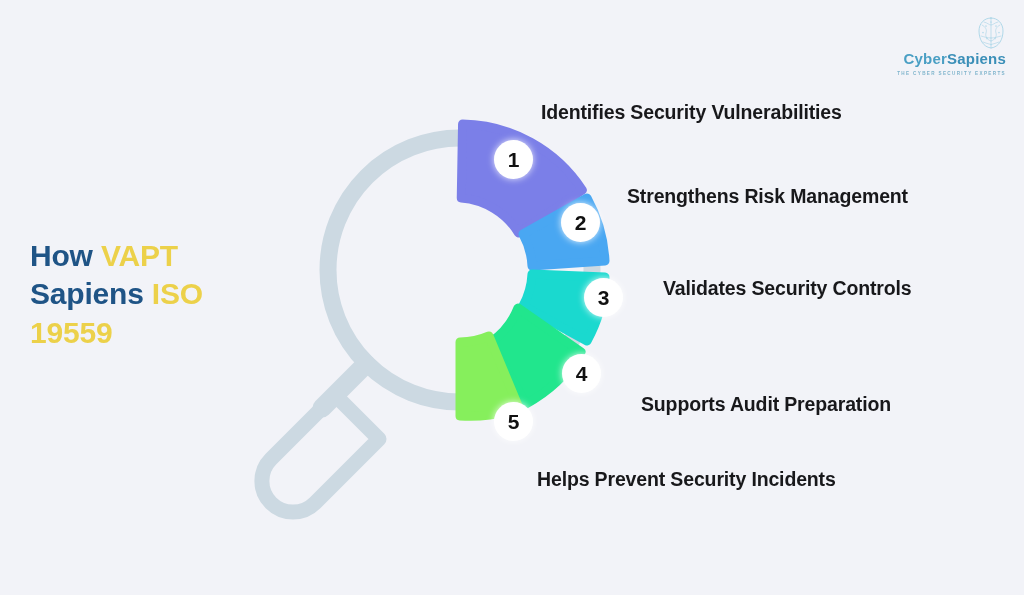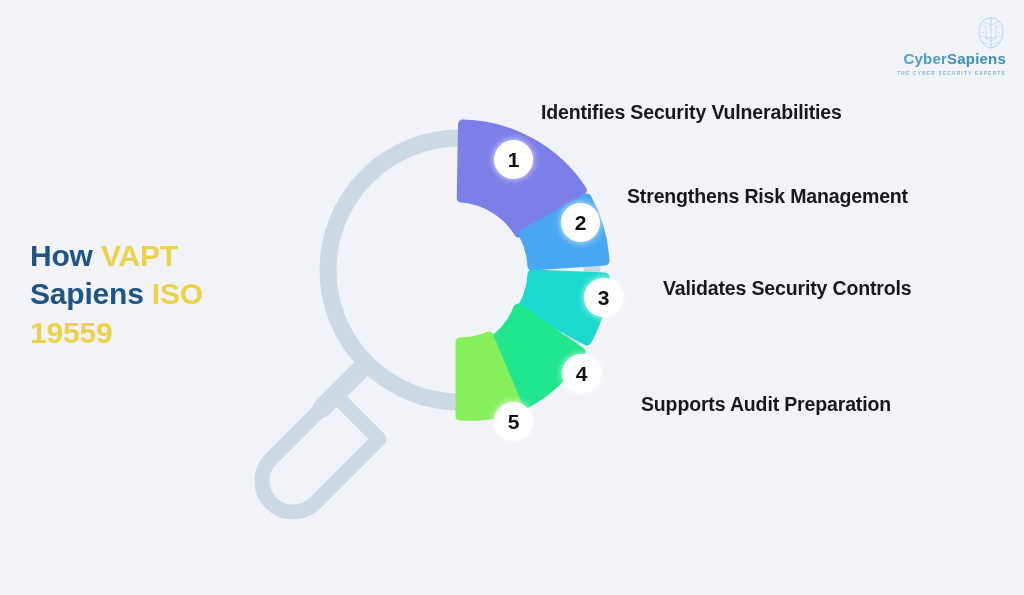--- a/index.html
+++ b/index.html
@@ -166,14 +166,15 @@
     </div>
     <div class="badge" style="left:269px; top:317px;">
       <span>5</span>
     </div>
   </div>
 
   <div class="step-label" style="left:627px; top:185px;">Strengthens Risk Management</div>
   <div class="step-label" style="left:541px; top:101px;">Identifies Security Vulnerabilities</div>
   <div class="step-label" style="left:663px; top:277px;">Validates Security Controls</div>
   <div class="step-label" style="left:641px; top:393px;">Supports Audit Preparation</div>
+  <div class="step-label" style="left:537px; top:468px;">Helps Prevent Security Incidents</div>
 
 </div>
 
 </body></html>

